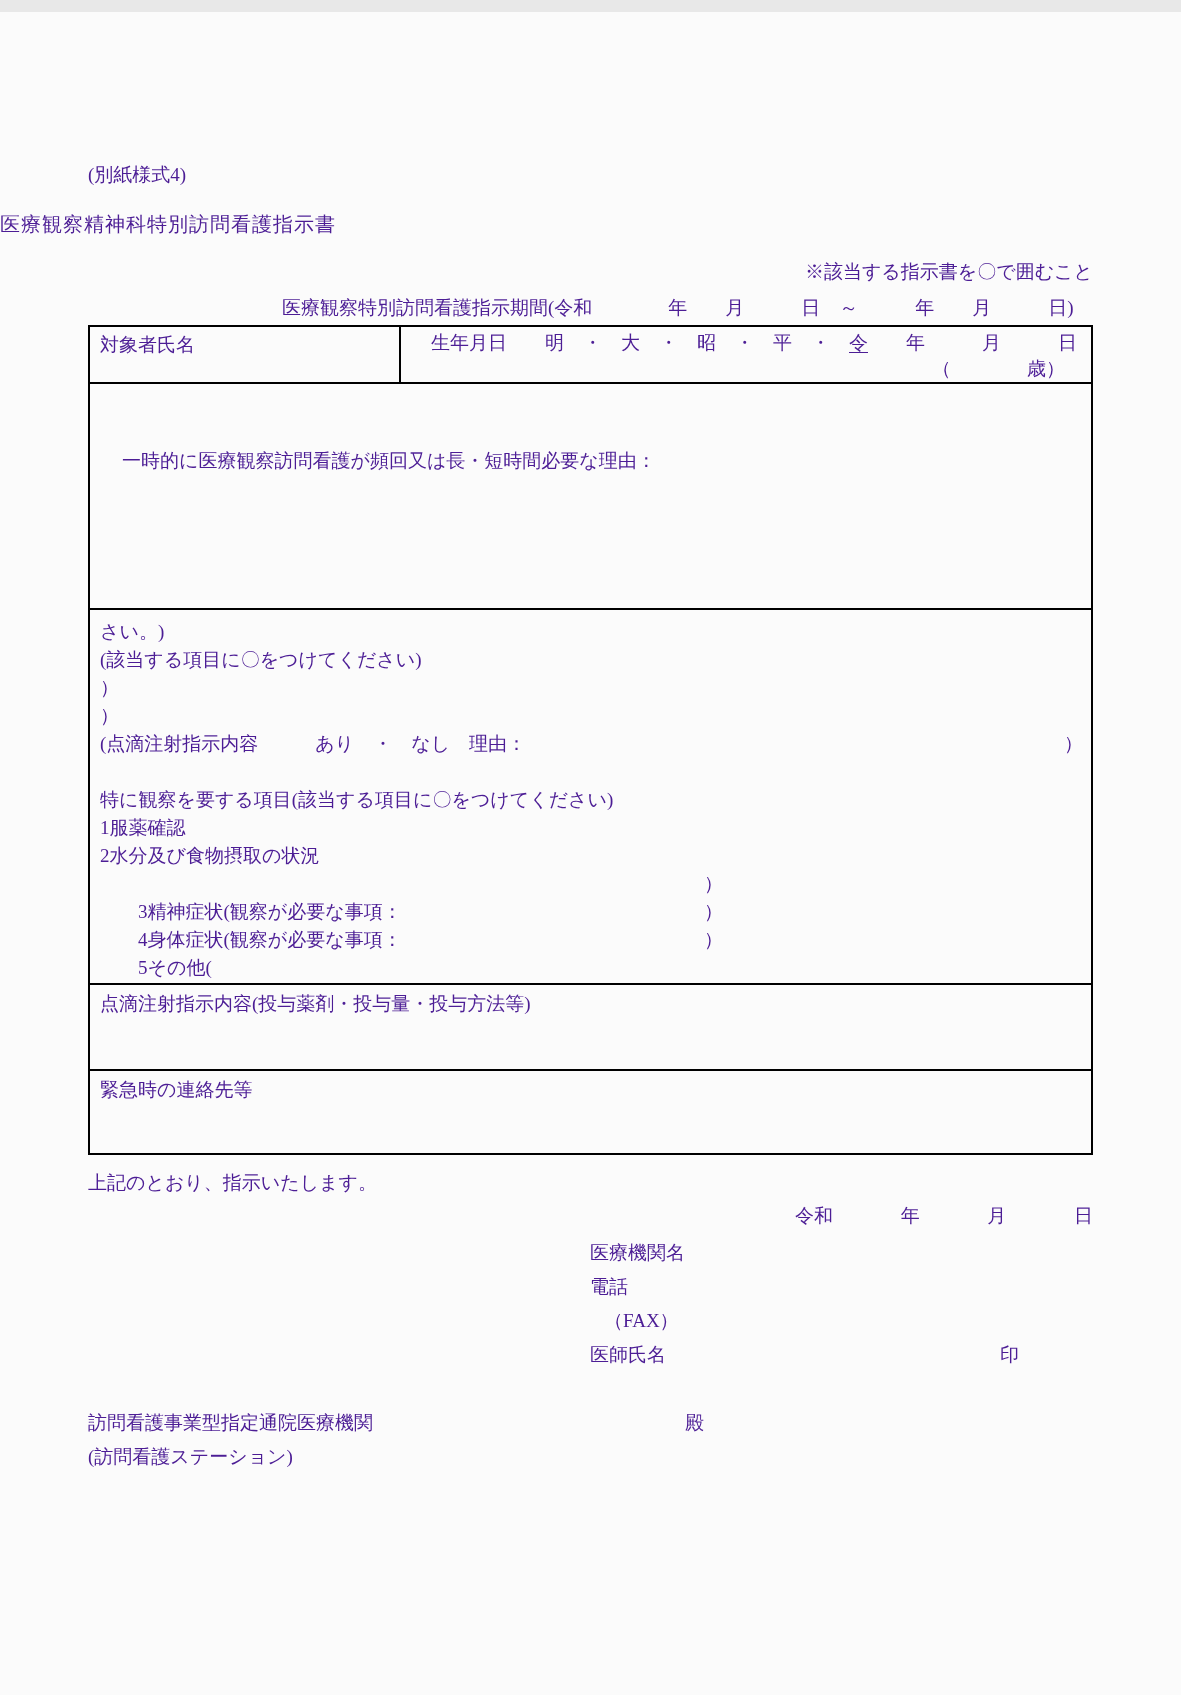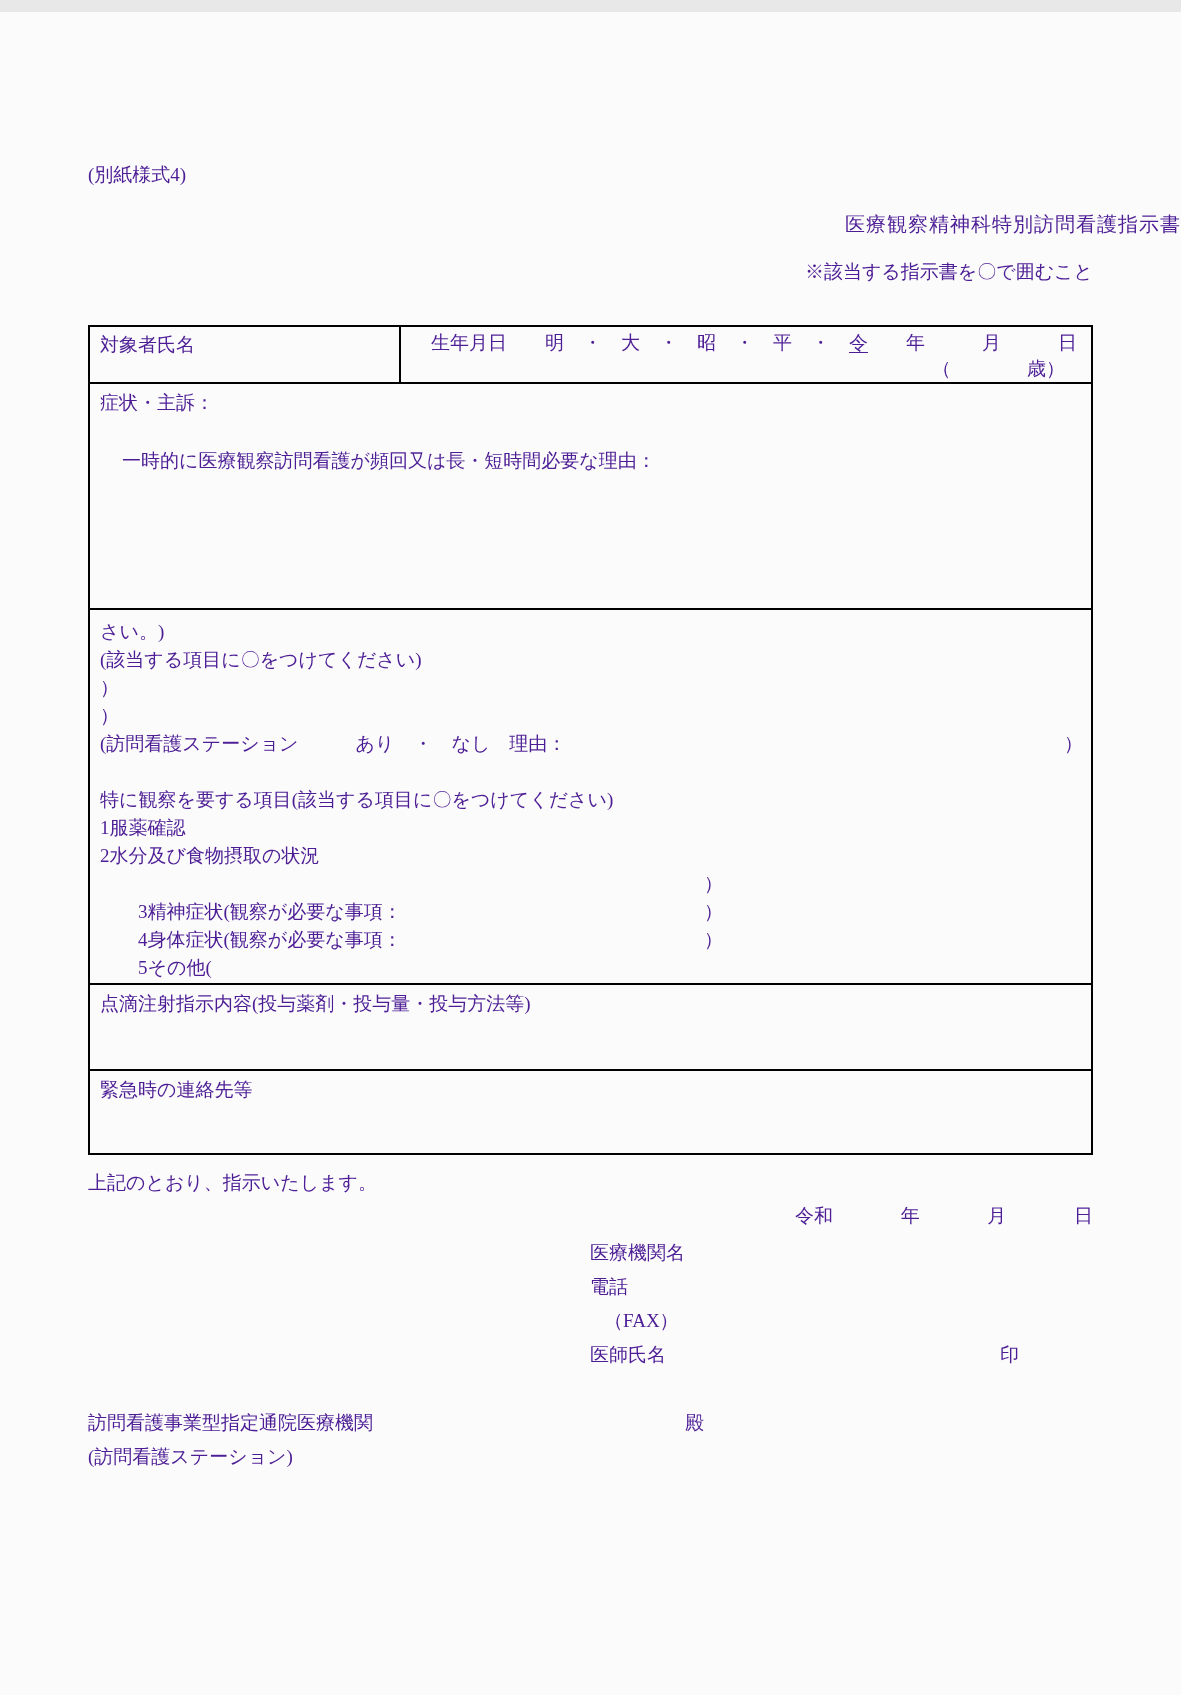--- a/index.html
+++ b/index.html
@@ -8,21 +8,21 @@
     position:relative;
     width:1181px; height:1695px;
     margin:12px auto;
     background:#fbfbfb;
     color:#4c1d95;
     font-family:"Liberation Serif","DejaVu Serif",serif;
     font-size:19px;
     overflow:hidden;
   }
   .line { position:absolute; white-space:pre; }
-  .center { left:0; width:100%; text-align:right; }
+  .center { left:0; width:100%; text-align:left; }
   .title { font-size:20px; letter-spacing:1px; }
   .u { text-decoration:underline; text-underline-offset:3px; }
 
   
   .form-table {
     position:absolute; left:88px; top:313px;
     width:1005px; height:830px;
     border:2px solid #000;
   }
   .row { position:relative; width:100%; border-bottom:2px solid #000; }
@@ -48,50 +48,50 @@
 <body>
 
 <div class="page">
 
   <div class="line" style="left:88px; top:150px;">(別紙様式4)</div>
 
   <div class="line center title" style="top:199px;">医療観察精神科特別訪問看護指示書</div>
 
   <div class="line" style="right:88px; top:247px;">※該当する指示書を〇で囲むこと</div>
 
+  <div class="line" style="left:282px; top:283px;">医療観察特別訪問看護指示期間(令和　　　　年　　月　　　日　～　　　年　　月　　　日)</div>
 
   <div class="form-table">
 
     <div class="row r1">
       <div class="c1">
         <span>対象者氏名</span>
       </div>
       <div class="c2">
         <div class="birth-line"><span>生年月日　　明　・　大　・　昭　・　平　・　</span><span class="u">令</span><span>　　年　　　月　　　日</span></div>
         <div class="age-line">（　　　　歳）</div>
       </div>
     </div>
 
     <div class="row r2">
-      <div class="pad">症状・主訴：</div>
       <div class="sym-reason">一時的に医療観察訪問看護が頻回又は長・短時間必要な理由：</div>
     </div>
 
     <div class="row r3">
       <div class="n-line">さい。)</div>
       <div class="n-line">(該当する項目に〇をつけてください)</div>
 
       <div class="n-line flexline">
         <span>）</span>
       </div>
       <div class="n-line flexline">
         <span>）</span>
       </div>
       <div class="n-line flexline">
-        <span>(訪問看護ステーション　　　あり　・　なし　理由：</span>
+        <span>(点滴注射指示内容　　　あり　・　なし　理由：</span>
         <span>）</span>
       </div>
 
       <div class="n-line"></div>
 
       <div class="n-line">特に観察を要する項目(該当する項目に〇をつけてください)</div>
       <div class="n-line">1服薬確認</div>
       <div class="n-line">2水分及び食物摂取の状況</div>
       <div class="n-line">
         <span>3精神症状(観察が必要な事項：</span>

